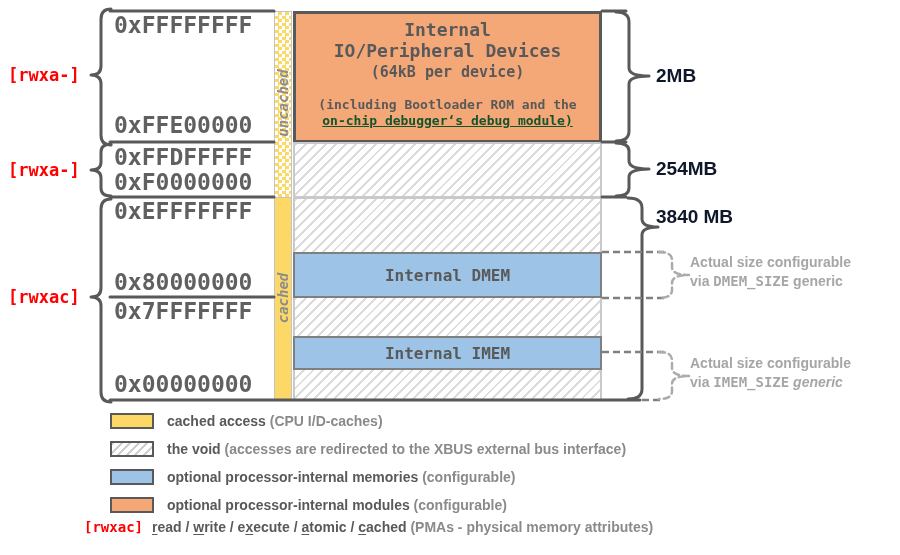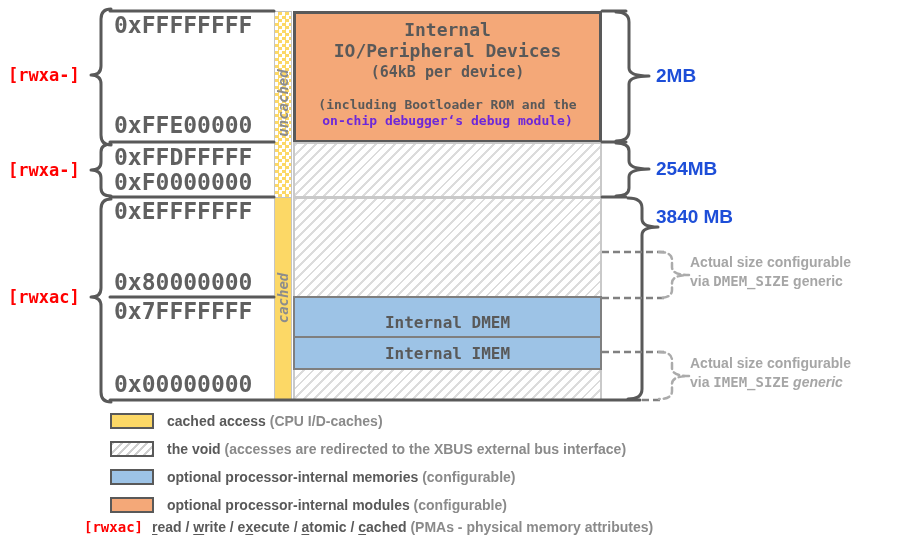--- a/index.html
+++ b/index.html
@@ -23,29 +23,29 @@
   
   .block{position:absolute;left:293px;width:309px;box-sizing:border-box;}
   .hatch{background-image:repeating-linear-gradient(135deg,#dcdcdc 0 2px,#ffffff 2px 7px);
          border:2px solid #c9c9c9;}
   .io-block{top:11px;height:132px;background:#f4a878;border:3px solid #595959;
             display:flex;flex-direction:column;align-items:center;padding-top:5px;}
   .void-254{top:142px;height:56px;}
   .void-cached{top:197px;height:204px;}
   .mem-block{background:#9dc3e6;border:2px solid #7f7f7f;display:flex;align-items:center;
              justify-content:center;font:bold 16px "DejaVu Sans Mono",monospace;color:#595959;}
-  .dmem{top:252px;height:53px;margin-top:44px;}
+  .dmem{top:252px;height:46px;}
   .imem{top:336px;height:34px;}
   .io-l1,.io-l2{font:bold 18px "DejaVu Sans Mono",monospace;color:#595959;line-height:21px;}
   .io-l3{font:bold 15px "DejaVu Sans Mono",monospace;color:#595959;line-height:19px;margin-top:2px;}
   .io-l4{font:bold 13px "DejaVu Sans Mono",monospace;color:#595959;line-height:16px;margin-top:15px;}
-  .io-l5{font:bold 13px "DejaVu Sans Mono",monospace;color:#6d28d9;line-height:16px;}
+  .io-l5{font:bold 13px "DejaVu Sans Mono",monospace;color:#14532d;line-height:16px;text-decoration:underline;}
   
   .size-label{position:absolute;left:656px;font:bold 19px "Liberation Sans",sans-serif;
-              color:#1d4ed8;line-height:19px;white-space:nowrap;}
+              color:#0f172a;line-height:19px;white-space:nowrap;}
   .ann{position:absolute;left:690px;font:bold 14px "Liberation Sans",sans-serif;
        color:#a6a6a6;line-height:19px;white-space:nowrap;}
   
   .legend-row{position:absolute;left:110px;display:flex;align-items:center;gap:13px;height:18px;}
   .swatch{width:44px;height:16px;box-sizing:border-box;border:2.5px solid #595959;flex:0 0 auto;}
   .swatch-cached{background:#fcd866;}
   .swatch-void{background-image:repeating-linear-gradient(135deg,#cfcfcf 0 2px,#ffffff 2px 6px);}
   .swatch-memories{background:#9dc3e6;}
   .swatch-modules{background:#f4a878;}
   .legend-text{font:bold 14px "Liberation Sans",sans-serif;color:#595959;white-space:nowrap;}

